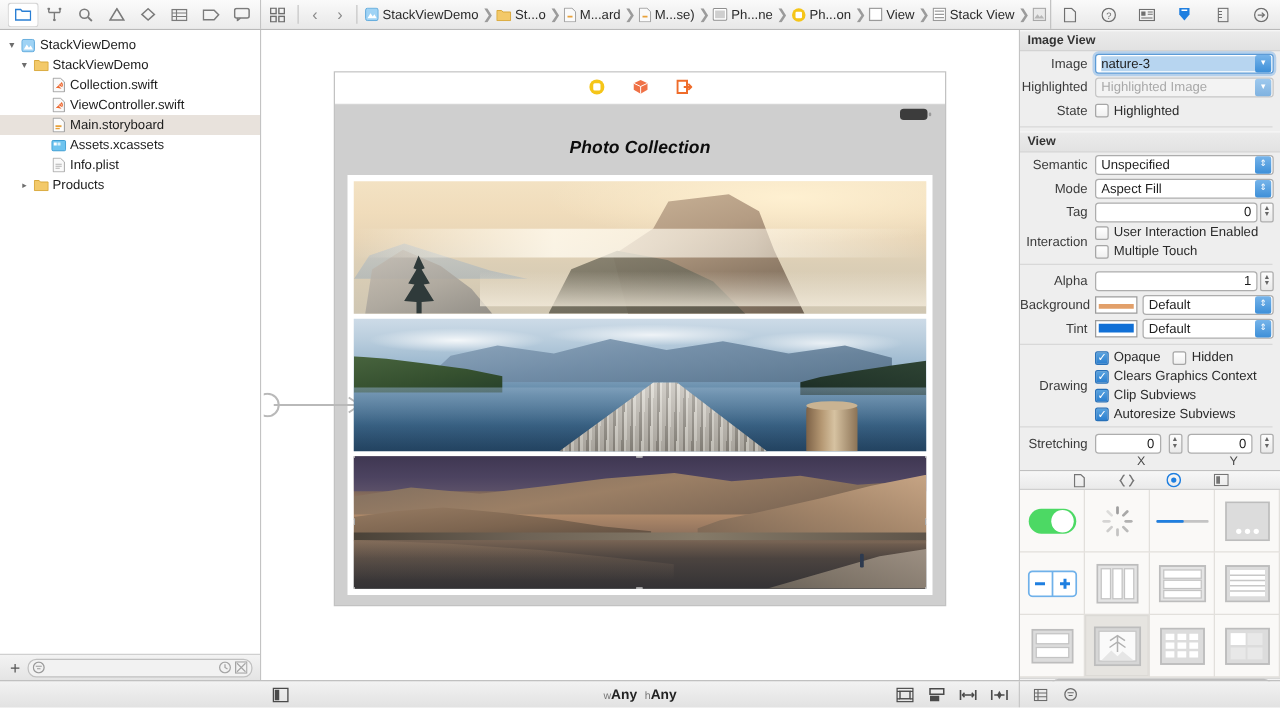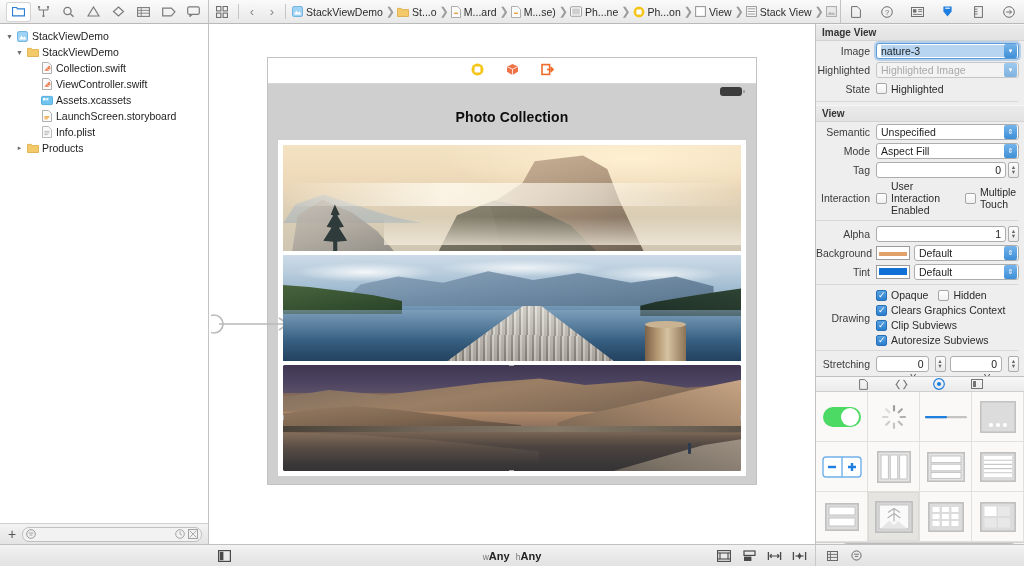--- a/index.html
+++ b/index.html
@@ -61,21 +61,21 @@
                 padding:0 6px; border-top:1px solid #d0d0d0;
                 background: linear-gradient(#f3f3f3,#e4e4e4); }
   .plusbtn { color:#555; font-size:14px; line-height:12px; padding:0 2px; }
   .filterfield { flex:1; height:15px; border:1px solid #c0c0c0; border-radius:7px;
                  background:#f2f2f2; display:flex; align-items:center;
                  padding:0 3px; gap:3px; }
   .filterfield .ff-sp { flex:1; }
 
   
   .canvas { flex:1; background:#ffffff; position:relative; overflow:hidden;
-            display:flex; align-items:flex-start; justify-content:center; }
+            display:flex; align-items:flex-start; justify-content:center;font-style:italic; }
   .conn { position:absolute; left:2px; top:290px; width:82px; height:20px; }
   .device { margin-top:34px; width:488px; background:#cfcfcf;
             box-shadow:0 0 0 1px #c2c2c2; }
   .dev-toolbar { height:26px; background:#ffffff; border-bottom:1px solid #d6d6d6;
                  display:flex; align-items:center; justify-content:center; gap:22px; }
   .statusbar { height:16px; position:relative; }
   .battery { position:absolute; right:14px; top:3px; width:22px; height:9px;
              background:#3c3c3c; border-radius:3px; }
   .battery:after { content:""; position:absolute; right:-3px; top:3px;
                    width:2px; height:3px; background:#9a9a9a; border-radius:1px; }
@@ -492,44 +492,44 @@
           <span class="disc empty" style="margin-left:28px">▸</span>
           <span class="ficon">
             <svg width="10" height="12" viewBox="0 0 10 12">
                 <path d="M.5.5h5.8L9.5 3.5v8H.5z" fill="#fafafa" stroke="#9a9a9a" stroke-width=".8"></path>
                 <path d="M2.4 8.6c1.8-.6 3.2.5 4.8.4-1.1-1-2.2-2.4-3.4-3.6 1.6 1 3 2 4.3 2.4-.5-1.4-1.6-2.6-2.6-3.7 1.3.8 2.3 2 2.9 3.3.2-1.4-.2-2.8-1-3.9" fill="#ee6a33"></path>
               </svg>
           </span>
           <span class="rlabel">ViewController.swift</span>
         </div>
 
+        <div class="row selected">
+          <span class="disc empty" style="margin-left:28px">▸</span>
+          <span class="ficon">
+            <svg width="10" height="12" viewBox="0 0 10 12">
+                <path d="M.5.5h5.8L9.5 3.5v8H.5z" fill="#fcfcfc" stroke="#9a9a9a" stroke-width=".8"></path>
+                <rect x="2.4" y="6.2" width="4.8" height="1.5" fill="#e8a13a"></rect>
+                <path d="M2.4 8.8h3.4" stroke="#e8a13a" stroke-width="1"></path>
+              </svg>
+          </span>
+          <span class="rlabel">Main.storyboard</span>
+        </div>
 
         <div class="row">
           <span class="disc empty" style="margin-left:28px">▸</span>
           <span class="ficon">
             <svg width="12" height="11" viewBox="0 0 12 11">
                 <rect x=".5" y="1.4" width="11" height="8.2" rx="1" fill="#6fc4ef" stroke="#3f9fd4" stroke-width=".8"></rect>
                 <rect x="2" y="3" width="2.4" height="2.4" fill="#fff"></rect>
                 <rect x="5" y="3" width="2.4" height="2.4" fill="#d9f1fb"></rect>
               </svg>
           </span>
           <span class="rlabel">Assets.xcassets</span>
         </div>
 
-        <div class="row">
-          <span class="disc empty" style="margin-left:28px">▸</span>
-          <span class="ficon">
-            <svg width="10" height="12" viewBox="0 0 10 12">
-                <path d="M.5.5h5.8L9.5 3.5v8H.5z" fill="#fcfcfc" stroke="#9a9a9a" stroke-width=".8"></path>
-                <rect x="2.4" y="6.2" width="4.8" height="1.5" fill="#e8a13a"></rect>
-                <path d="M2.4 8.8h3.4" stroke="#e8a13a" stroke-width="1"></path>
-              </svg>
-          </span>
-          <span class="rlabel">LaunchScreen.storyboard</span>
-        </div>
 
         <div class="row">
           <span class="disc empty" style="margin-left:28px">▸</span>
           <span class="ficon">
             <svg width="10" height="12" viewBox="0 0 10 12">
                 <path d="M.5.5h5.8L9.5 3.5v8H.5z" fill="#fafafa" stroke="#a8a8a8" stroke-width=".8"></path>
                 <path d="M2.4 5.4h5M2.4 7h5M2.4 8.6h3.4" stroke="#b4b4b4" stroke-width=".9"></path>
               </svg>
           </span>
           <span class="rlabel">Info.plist</span>
@@ -721,21 +721,21 @@
             <div class="numfield">0</div>
             <div class="stepper">
                 <span>▲</span>
                 <span>▼</span>
               </div>
           </div>
         </div>
 
         <div class="frow">
           <div class="flabel">Interaction</div>
-          <div class="fctl" style="flex-direction:row; align-items:center; gap:3px">
+          <div class="fctl" style="flex-direction:column; align-items:flex-start; gap:3px">
             <div class="cbrow">
               <span class="cbox"></span>
               <span>User Interaction Enabled</span>
             </div>
             <div class="cbrow">
               <span class="cbox"></span>
               <span>Multiple Touch</span>
             </div>
           </div>
         </div>

